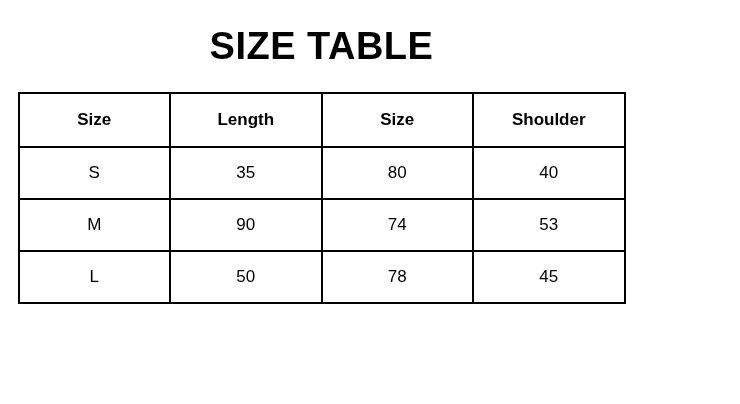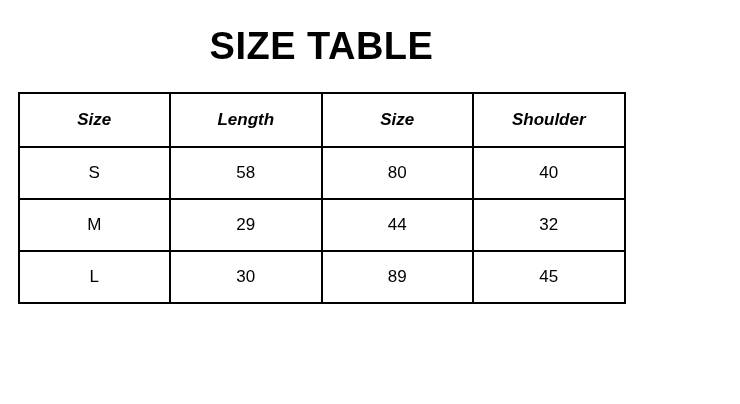--- a/index.html
+++ b/index.html
@@ -47,21 +47,20 @@
     vertical-align: middle;
     font-size: 17px;
     height: 50px;
     padding: 0;
     font-weight: normal;
   }
   table.size-table thead th {
     font-weight: bold;
     font-size: 17px;
     height: 52px;
-    font-style: italic;
   }
   .note {
     margin-top: 20px;
     width: 690px;
     text-align: center;
     font-size: 15.5px;
     line-height: 1.65;
     color: #000000;
   }
 </style>
@@ -78,34 +77,34 @@
         <tr>
           <th>Size</th>
           <th>Length</th>
           <th>Size</th>
           <th>Shoulder</th>
         </tr>
       </thead>
       <tbody>
         <tr>
           <td>S</td>
-          <td>58</td>
+          <td>35</td>
           <td>80</td>
           <td>40</td>
         </tr>
         <tr>
           <td>M</td>
-          <td>29</td>
-          <td>44</td>
-          <td>32</td>
+          <td>90</td>
+          <td>74</td>
+          <td>53</td>
         </tr>
         <tr>
           <td>L</td>
-          <td>30</td>
-          <td>89</td>
+          <td>50</td>
+          <td>78</td>
           <td>45</td>
         </tr>
       </tbody>
     </table>
   </div>
 
 
 </div>
 
 </body></html>

